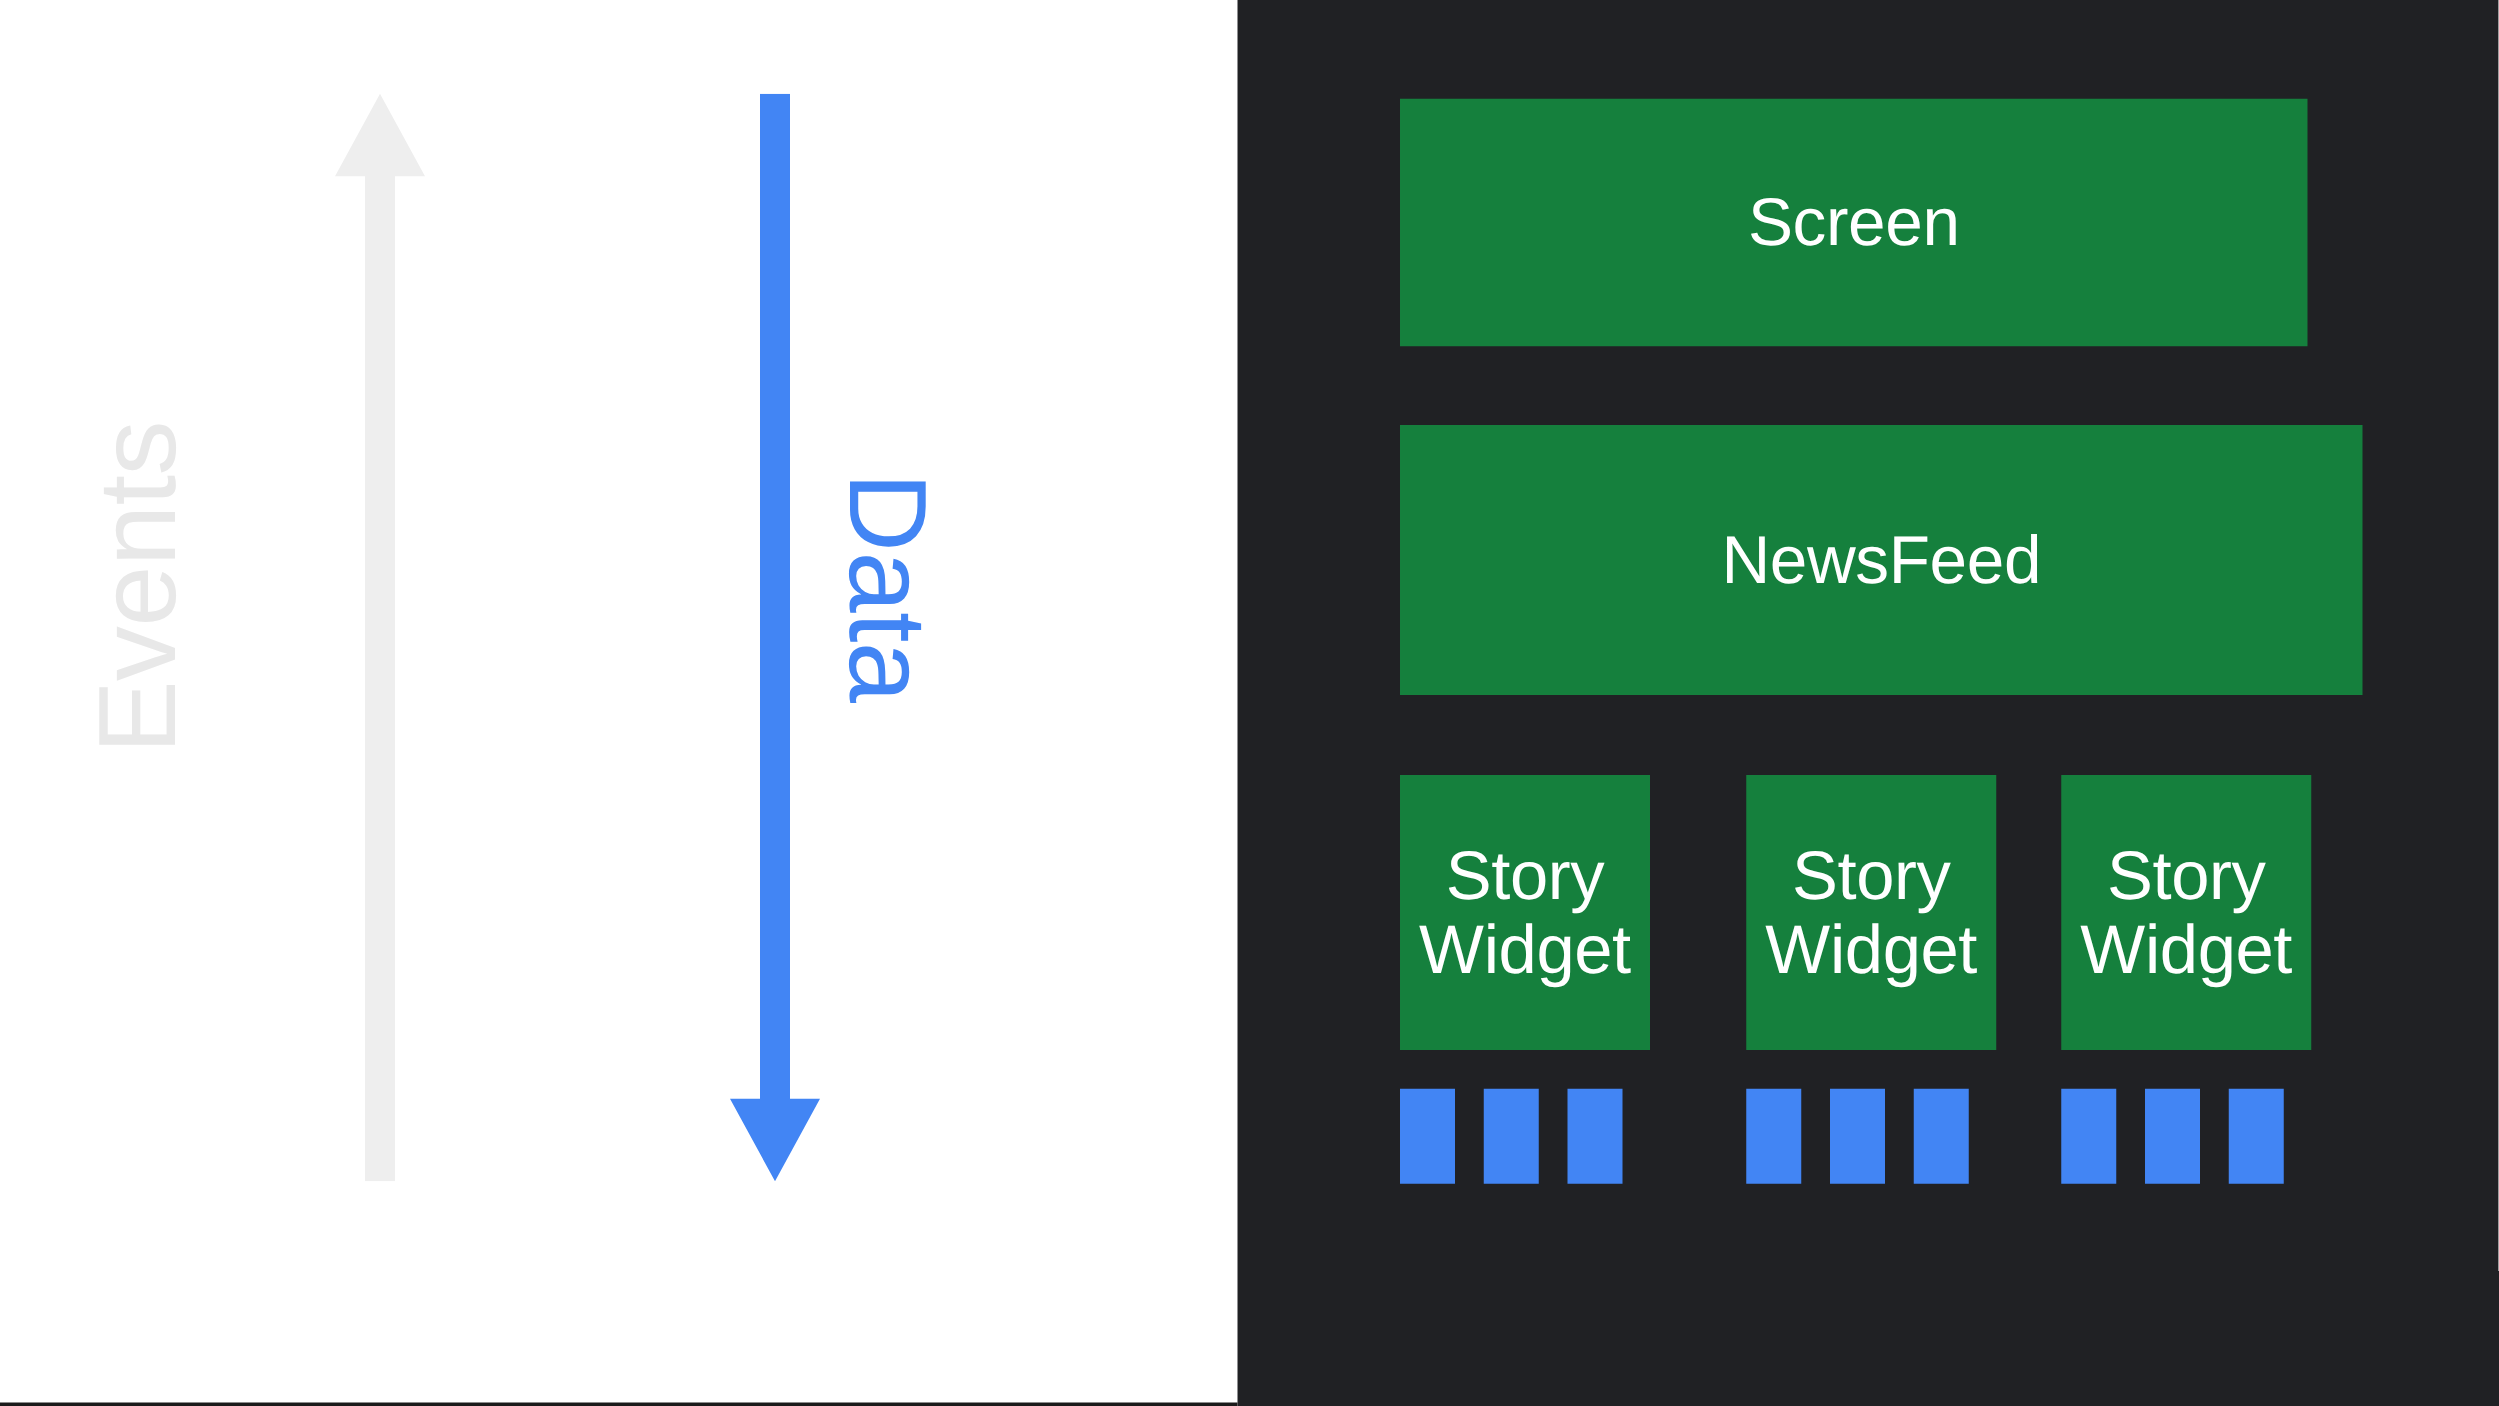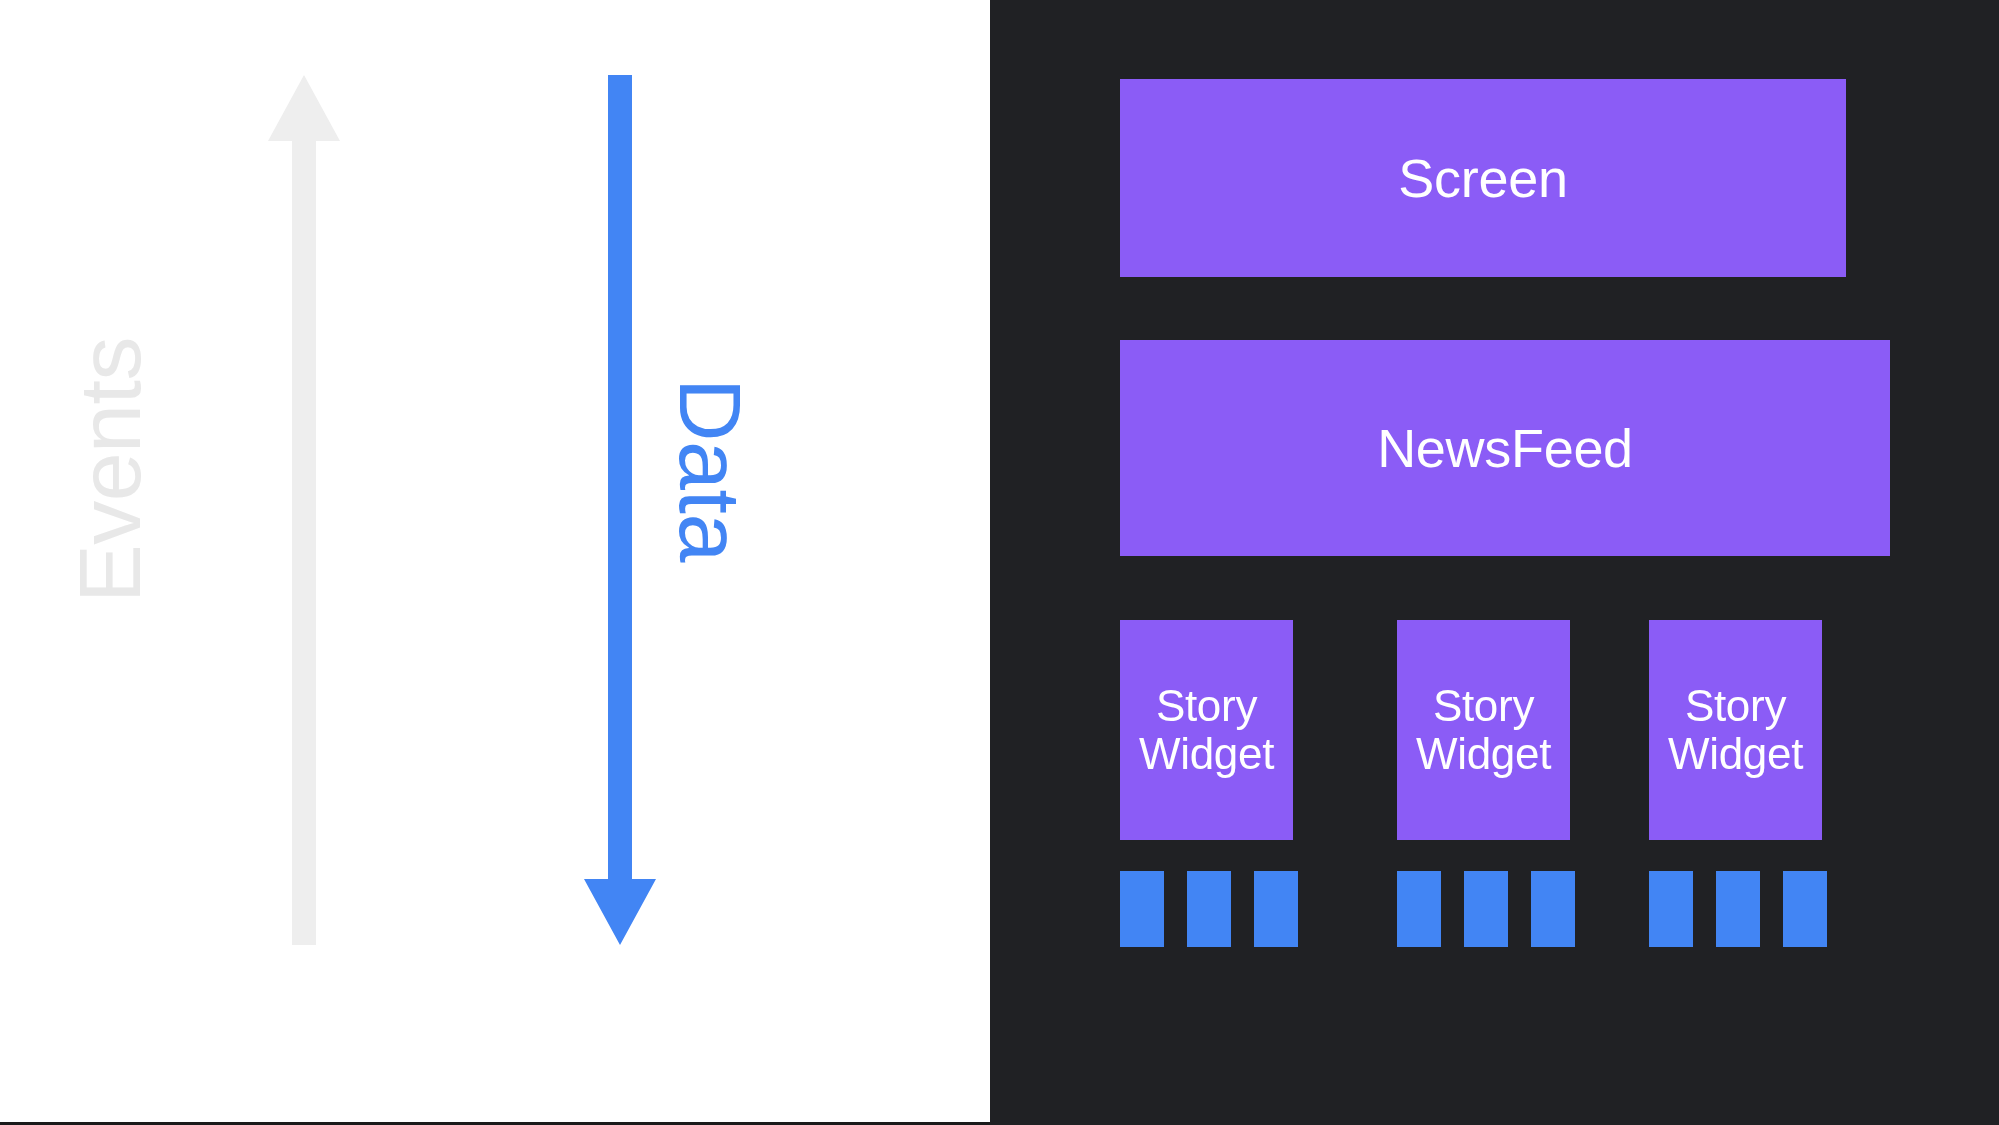--- a/index.html
+++ b/index.html
@@ -91,21 +91,21 @@
     position: absolute;
     left: 990px;
     top: 0;
     width: 1009px;
     height: 1125px;
     background: #202124;
   }
 
   .node {
     position: absolute;
-    background: #8b5cf6;
+    background: #15803d;
     color: #ffffff;
     display: flex;
     align-items: center;
     justify-content: center;
     text-align: center;
     font-weight: 400;
     line-height: 1.08;
     letter-spacing: -0.3px;
   }
 
@@ -120,23 +120,23 @@
   #node-newsfeed {
     left: 130px;
     top: 340px;
     width: 770px;
     height: 216px;
     font-size: 54px;
   }
 
   .story-widget {
     top: 620px;
-    width: 173px;
+    width: 200px;
     height: 220px;
-    font-size: 44px;
+    font-size: 55px;
   }
   #story-widget-0 { left: 130px; }
   #story-widget-1 { left: 407px; }
   #story-widget-2 { left: 659px; }
 
   .leaf-group {
     position: absolute;
     top: 871px;
     height: 76px;
     display: flex;

